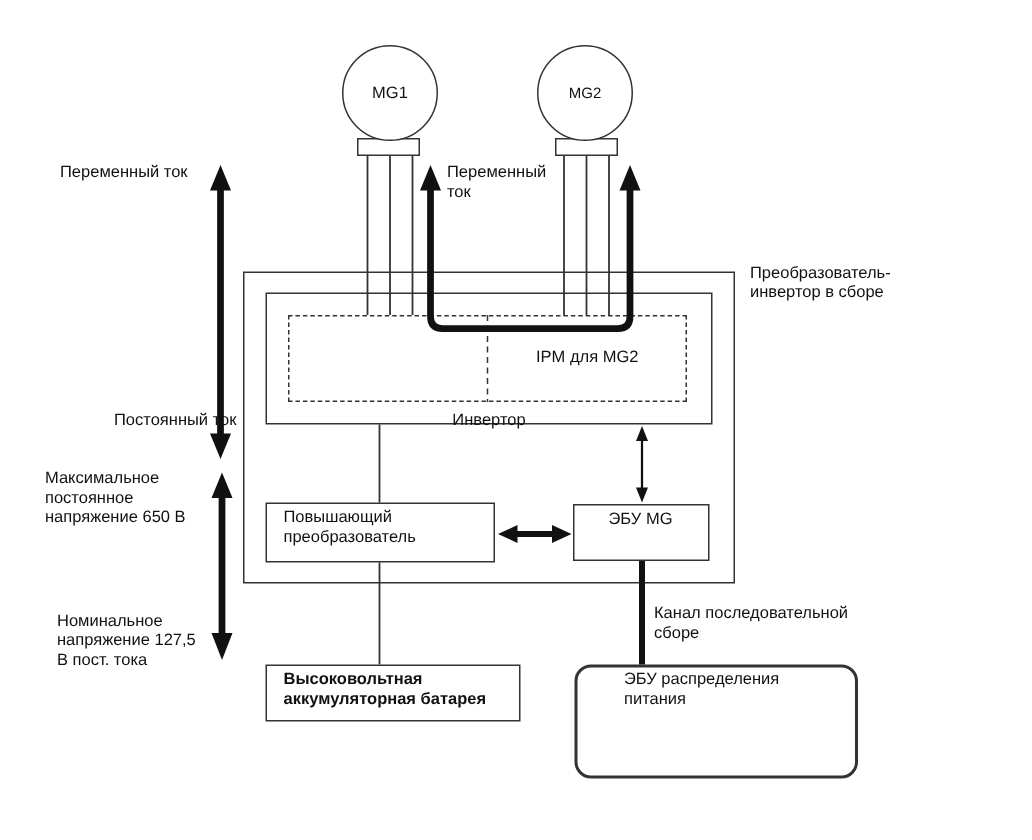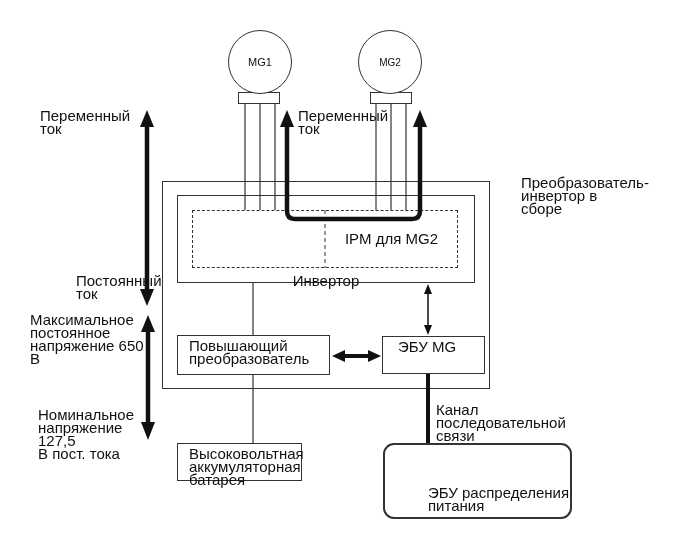--- a/index.html
+++ b/index.html
@@ -1,21 +1,21 @@
 <!DOCTYPE html>
 <html><head>
 <meta charset="utf-8">
 <style>
   html,body{margin:0;padding:0;background:#fff;}
   .stage{
     position:relative;width:688px;height:560px;background:#ffffff;
     font-family:"Liberation Sans",sans-serif;color:#111;overflow:hidden;
   }
   .lbl{
-    position:absolute;font-size:15px;line-height:13px;color:#111;
+    position:absolute;font-size:11px;line-height:13px;color:#111;
     white-space:pre-line;
   }
   .box{position:absolute;border:1.5px solid #333;background:transparent;box-sizing:border-box;}
   .dashedbox{position:absolute;border:1px dashed #333;background:transparent;box-sizing:border-box;}
   .circle{position:absolute;border:1.5px solid #333;border-radius:50%;background:#fff;
           display:flex;align-items:center;justify-content:center;box-sizing:border-box;}
   .base{position:absolute;border:1.2px solid #333;background:#fff;box-sizing:border-box;}
   svg.overlay{position:absolute;left:0;top:0;z-index:5;pointer-events:none;}
   .z1{z-index:1}.z2{z-index:2}.z6{z-index:6}
   .tc{text-align:center;}
@@ -39,50 +39,50 @@
 
   <div class="box z1" style="left:177px;top:195px;width:298px;height:88px;"></div>
 
   <div class="dashedbox z1" style="left:192px;top:210px;width:266px;height:58px;"></div>
 
   <div class="box z1" style="left:177px;top:335px;width:153px;height:40px;">
     <div class="lbl" style="left:11px;top:3px;">Повышающий
 преобразователь</div>
   </div>
 
-  <div class="box z1" style="left:382px;top:336px;width:103px;height:38px;">
+  <div class="box z1" style="left:382px;top:336px;width:91px;height:38px;">
     <div class="lbl tc" style="left:0;top:3px;width:88px;">ЭБУ MG</div>
   </div>
 
-  <div class="box z1" style="left:177px;top:443px;width:125px;height:38px;">
+  <div class="box z1" style="left:177px;top:443px;width:170px;height:38px;font-weight:bold;">
     <div class="lbl" style="left:11px;top:3px;">Высоковольтная
 аккумуляторная батарея</div>
   </div>
 
   <div class="box z1" style="left:383px;top:443px;width:189px;height:76px;border-radius:11px;border-width:2px;">
-    <div class="lbl" style="left:43px;top:2px;margin-top:39px;">ЭБУ распределения
+    <div class="lbl" style="left:31px;top:2px;">ЭБУ распределения
 питания</div>
   </div>
 
   <div class="lbl z6" style="left:40px;top:109px;width:110px;">Переменный ток</div>
   <div class="lbl z6" style="left:298px;top:109px;width:80px;">Переменный
 ток</div>
   <div class="lbl z6" style="left:52px;top:274px;width:100px;margin-left:24px;">Постоянный ток</div>
   <div class="lbl z6" style="left:30px;top:313px;width:120px;">Максимальное
 постоянное
 напряжение 650 В</div>
   <div class="lbl z6" style="left:38px;top:408px;width:110px;">Номинальное
 напряжение 127,5
 В пост. тока</div>
-  <div class="lbl z6" style="left:500px;top:176px;width:120px;margin-left:21px;">Преобразователь-
+  <div class="lbl z6" style="left:500px;top:176px;width:120px;">Преобразователь-
 инвертор в сборе</div>
   <div class="lbl z6 tc" style="left:325px;top:232px;width:133px;">IPM для MG2</div>
   <div class="lbl z6 tc" style="left:177px;top:274px;width:298px;">Инвертор</div>
   <div class="lbl z6" style="left:436px;top:403px;width:160px;">Канал последовательной
-связи</div>
+сборе</div>
 
   <svg class="overlay" width="688" height="560" viewBox="0 0 688 560">
 
     <g stroke="#333" stroke-width="1.2">
       <line x1="245" y1="104" x2="245" y2="210"></line>
       <line x1="260" y1="104" x2="260" y2="210"></line>
       <line x1="275" y1="104" x2="275" y2="210"></line>
     </g>
 
     <g stroke="#333" stroke-width="1.2">

